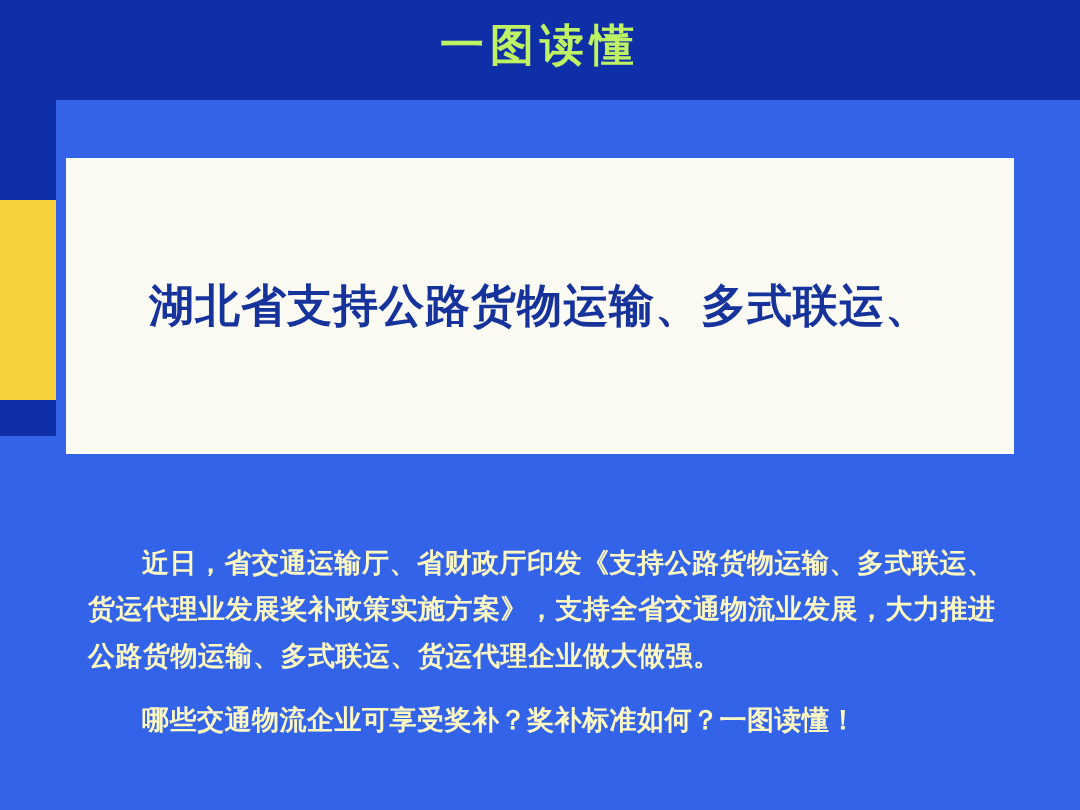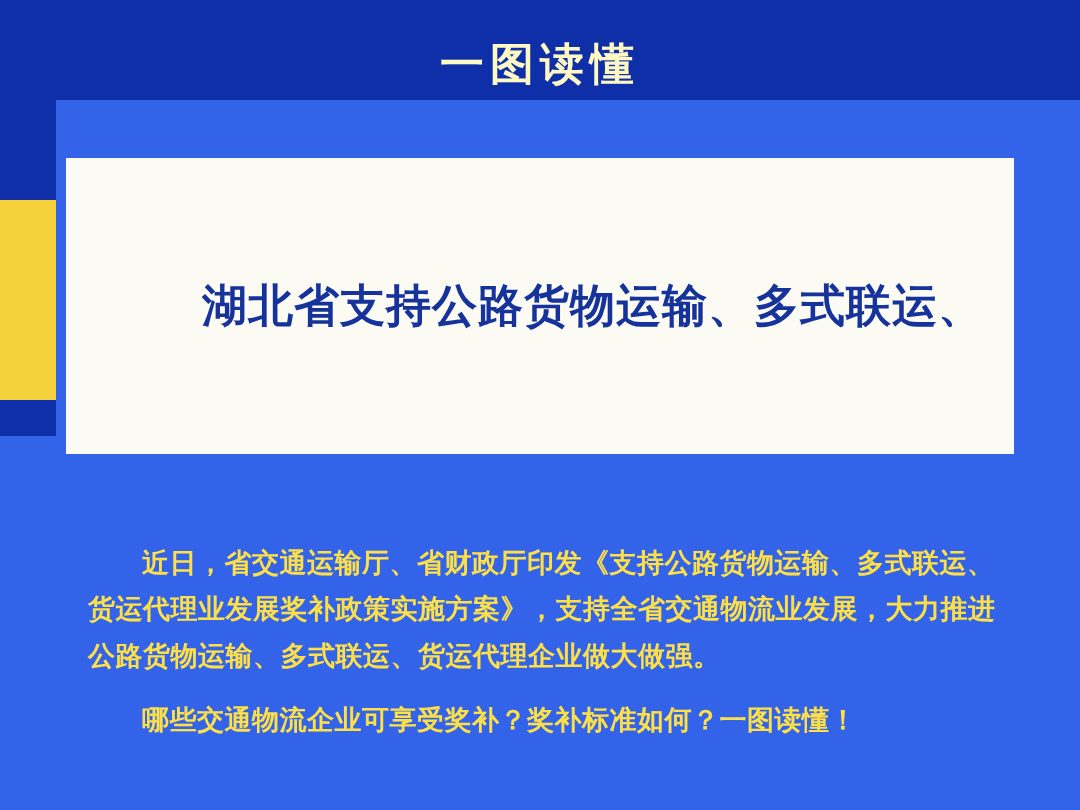--- a/index.html
+++ b/index.html
@@ -57,37 +57,36 @@
   }
   .headline {
     position: absolute;
     left: 0;
     top: 0;
     width: 1080px;
     height: 91px;
     display: flex;
     align-items: center;
     justify-content: center;
-    color: #fef9c3;
+    color: #bef264;
     font-size: 44px;
     font-weight: bold;
     letter-spacing: 6px;
     font-family: "DejaVu Sans", "Liberation Sans", sans-serif;
-    margin-top: 19px;
   }
   .card {
     position: absolute;
     left: 66px;
     top: 158px;
     width: 948px;
     height: 296px;
     background: #fbfaf3;
     display: flex;
     align-items: center;
-    justify-content: flex-end;
+    justify-content: center;
     box-sizing: border-box;
     padding: 5px 30px;
   }
   .card-title {
     color: #16339c;
     font-size: 45px;
     font-weight: bold;
     line-height: 1.45;
     text-align: center;
     letter-spacing: 1px;
@@ -95,21 +94,21 @@
   }
   .card-title .line {
     display: block;
     white-space: nowrap;
   }
   .body-text {
     position: absolute;
     left: 88px;
     top: 540px;
     width: 908px;
-    color: #fde047;
+    color: #fef9c3;
     font-size: 27px;
     font-weight: bold;
     line-height: 1.72;
     letter-spacing: 0.5px;
     font-family: "DejaVu Sans", "Liberation Sans", sans-serif;
   }
   .body-text p {
     margin: 0;
   }
   .body-text p + p {

